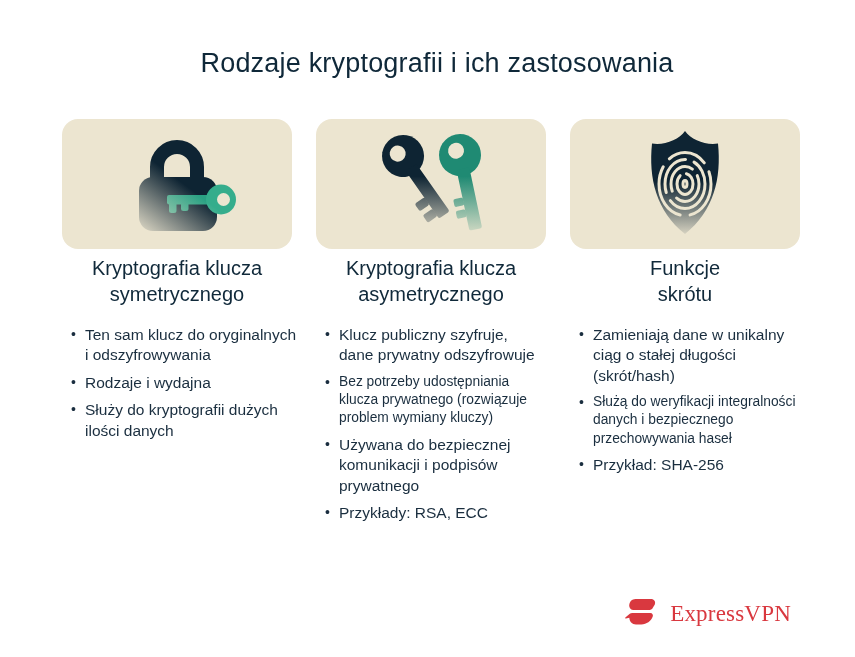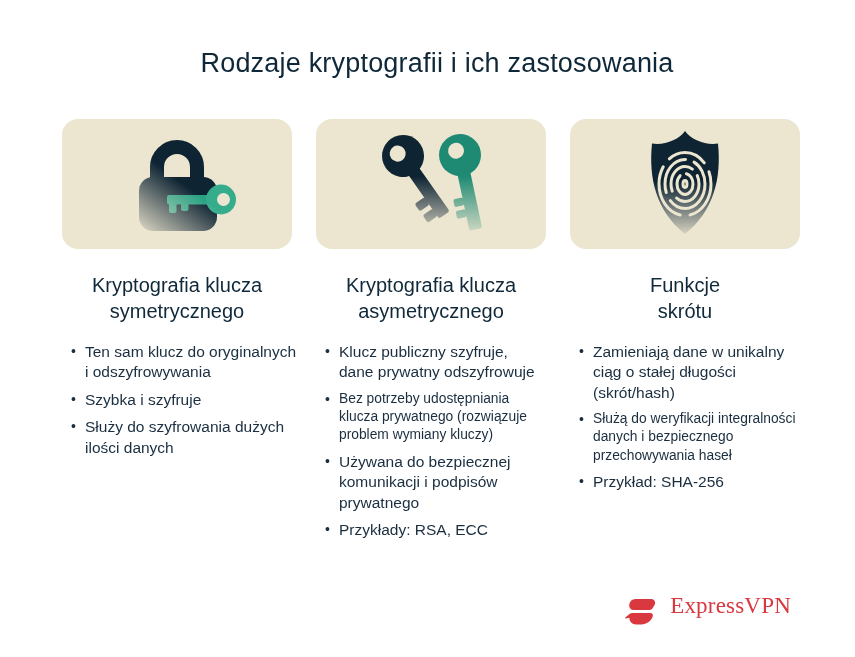--- a/index.html
+++ b/index.html
@@ -30,21 +30,21 @@
     width:230px;
     height:130px;
     background:var(--card_bg, #ece5d0);
     border-radius:16px;
     display:flex;
     align-items:center;
     justify-content:center;
   }
   .heading {
     width:230px;
-    margin-top:23px;
+    margin-top:6px;
     text-align:center;
     font-size:20px;
     line-height:1.32;
     white-space:pre-line;
     color:#10293a;
   }
   .bullets {
     list-style:none;
     margin:17px 0 0 0;
     padding-left:8px;
@@ -69,20 +69,21 @@
   }
   .bullets li.small {
     font-size:13.8px;
     line-height:1.33;
   }
   .footer {
     position:absolute;
     right:64px;
     bottom:23px;
     display:flex;
+    align-items:center;
     gap:9px;
   }
   .brand-text {
     font-family:"Liberation Serif", serif;
     font-size:23px;
     font-weight:500;
     letter-spacing:0.2px;
     color:var(--brand_red, #d9383f);
   }
 </style>
@@ -114,22 +115,22 @@
           </g>
           <rect x="0" y="0" width="124" height="110" fill="url(#fadeDiag)"></rect>
         </svg>
       </span>
     </div>
     <div class="heading">Kryptografia klucza
 symetrycznego</div>
     <ul class="bullets">
       <li>Ten sam klucz do oryginalnych
 i odszyfrowywania</li>
-      <li>Szybka i szyfruje</li>
-      <li>Służy do szyfrowania dużych
+      <li>Rodzaje i wydajna</li>
+      <li>Służy do kryptografii dużych
 ilości danych</li>
     </ul>
   </div>
 
   <div class="column">
     <div class="card">
       <span>
         <svg width="136" height="112" viewBox="0 0 136 112">
           <defs>
             <linearGradient id="fadeBottom1" x1="0" y1="0" x2="0" y2="1">

